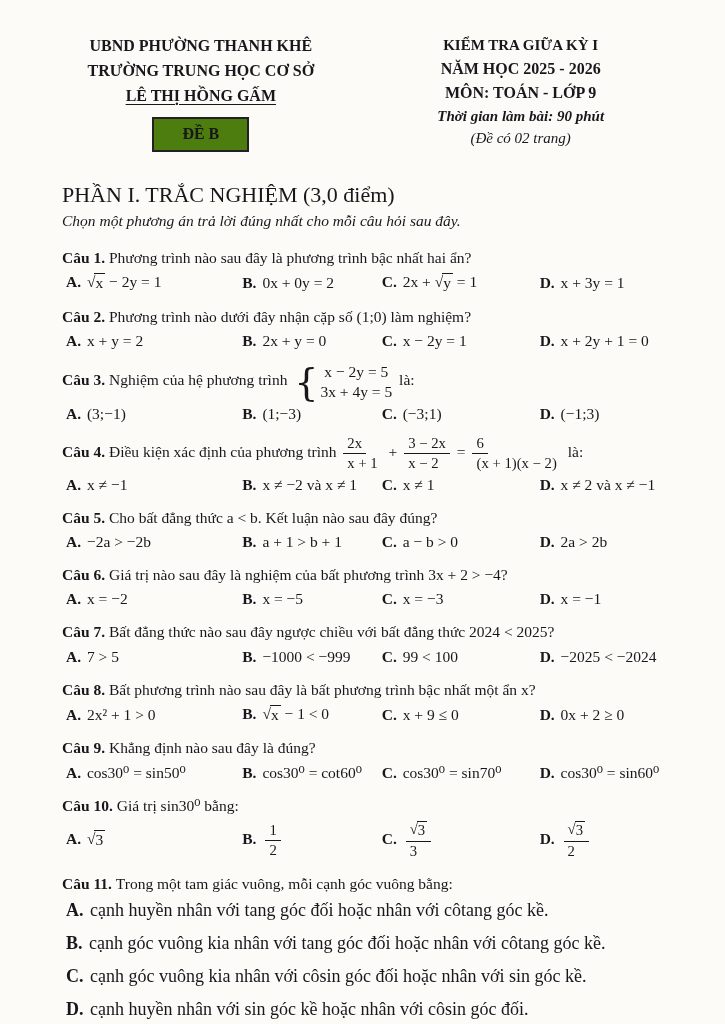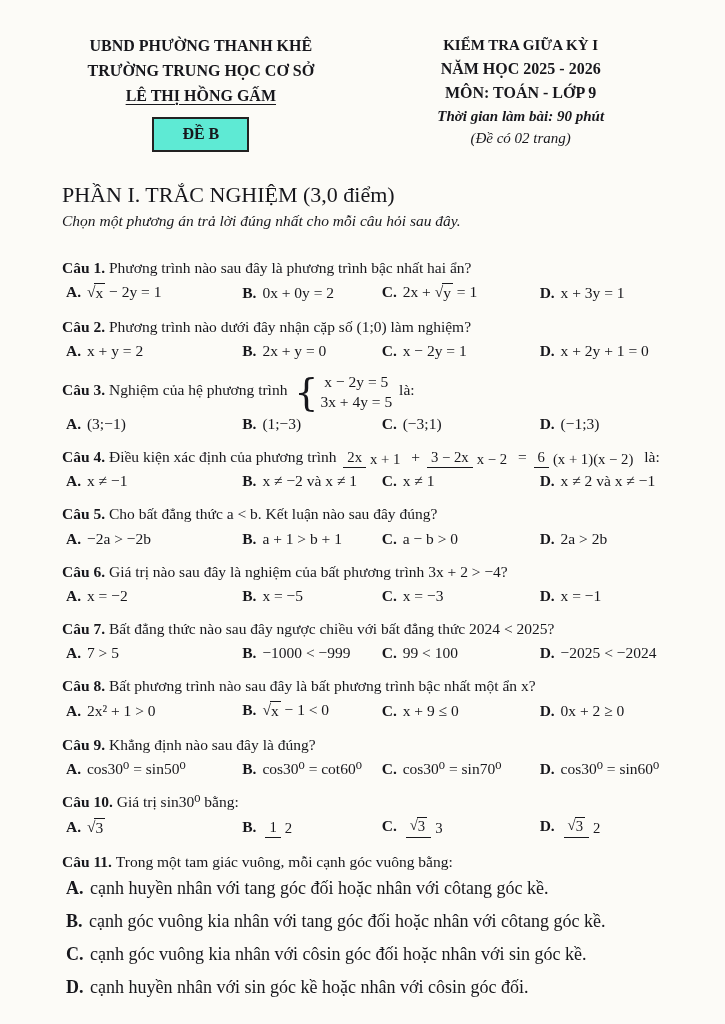--- a/index.html
+++ b/index.html
@@ -23,26 +23,26 @@
   .underlined { text-decoration: underline; text-underline-offset: 3px; }
   .italic { font-style: italic; font-size: 15px; }
   .light  { font-weight: normal; }
   .exam-code-box {
     display: inline-block;
     border: 2px solid #222;
     padding: 3px 28px;
     margin-top: 9px;
     font-size: 16px;
     font-weight: bold;
-    background: #5eead4;
+    background: #4d7c0f;
   }
 
   
   .section-title { font-size: 22px; font-weight: normal; margin: 30px 0 4px 4px; }
-  .instruction   { font-style: italic; font-size: 15.5px; margin: 0 0 26px 4px; }
+  .instruction   { font-style: italic; font-size: 15.5px; margin: 0 0 16px 4px; }
 
   
   .question { margin-bottom: 2px; }
   .q-line { font-size: 15.5px; line-height: 1.5; margin: 4px 0 2px 4px; }
   .q-line b { font-size: 15.5px; text-align: center; }
   .options.cols {
     display: grid;
     grid-template-columns: 1.28fr 1fr 1.14fr 1.06fr;
     column-gap: 8px;
     align-items: center;
@@ -52,21 +52,21 @@
   .options.stacked { margin: 2px 0 12px 8px; font-size: 18px; }
   .options.stacked .opt { display: block; margin: 2px 0 6px 0; line-height: 1.5; }
   .opt b { padding-right: 2px; }
 
   
   .sqrt { white-space: nowrap; display: inline-flex; align-items: stretch; }
   .sqrt .rad { line-height: 1.1; }
   .sqrt .vin { border-top: 1.4px solid #17171c; padding: 0 2px 0 1px; margin-left: -1px; line-height: 1.2; }
 
   .frac {
-    display: inline-flex; flex-direction: row; align-items: center;
+    display: inline-flex; flex-direction: column; align-items: flex-start;
     vertical-align: middle; margin: 0 3px; line-height: 1.15; font-size: 0.95em;
   }
   .frac .fn { padding: 0 4px 1px 4px; border-bottom: 1.4px solid #17171c; }
   .frac .fd { padding: 1px 4px 0 4px; }
 
   .cases { display: inline-flex; align-items: center; vertical-align: middle; margin: 0 3px; }
   .cases .brace { font-size: 38px; font-weight: normal; line-height: .9; margin-right: 2px; font-family: "DejaVu Serif", serif; }
   .cases .cl { display: inline-flex; flex-direction: column; text-align: center; line-height: 1.25; }
 </style>
 </head>

